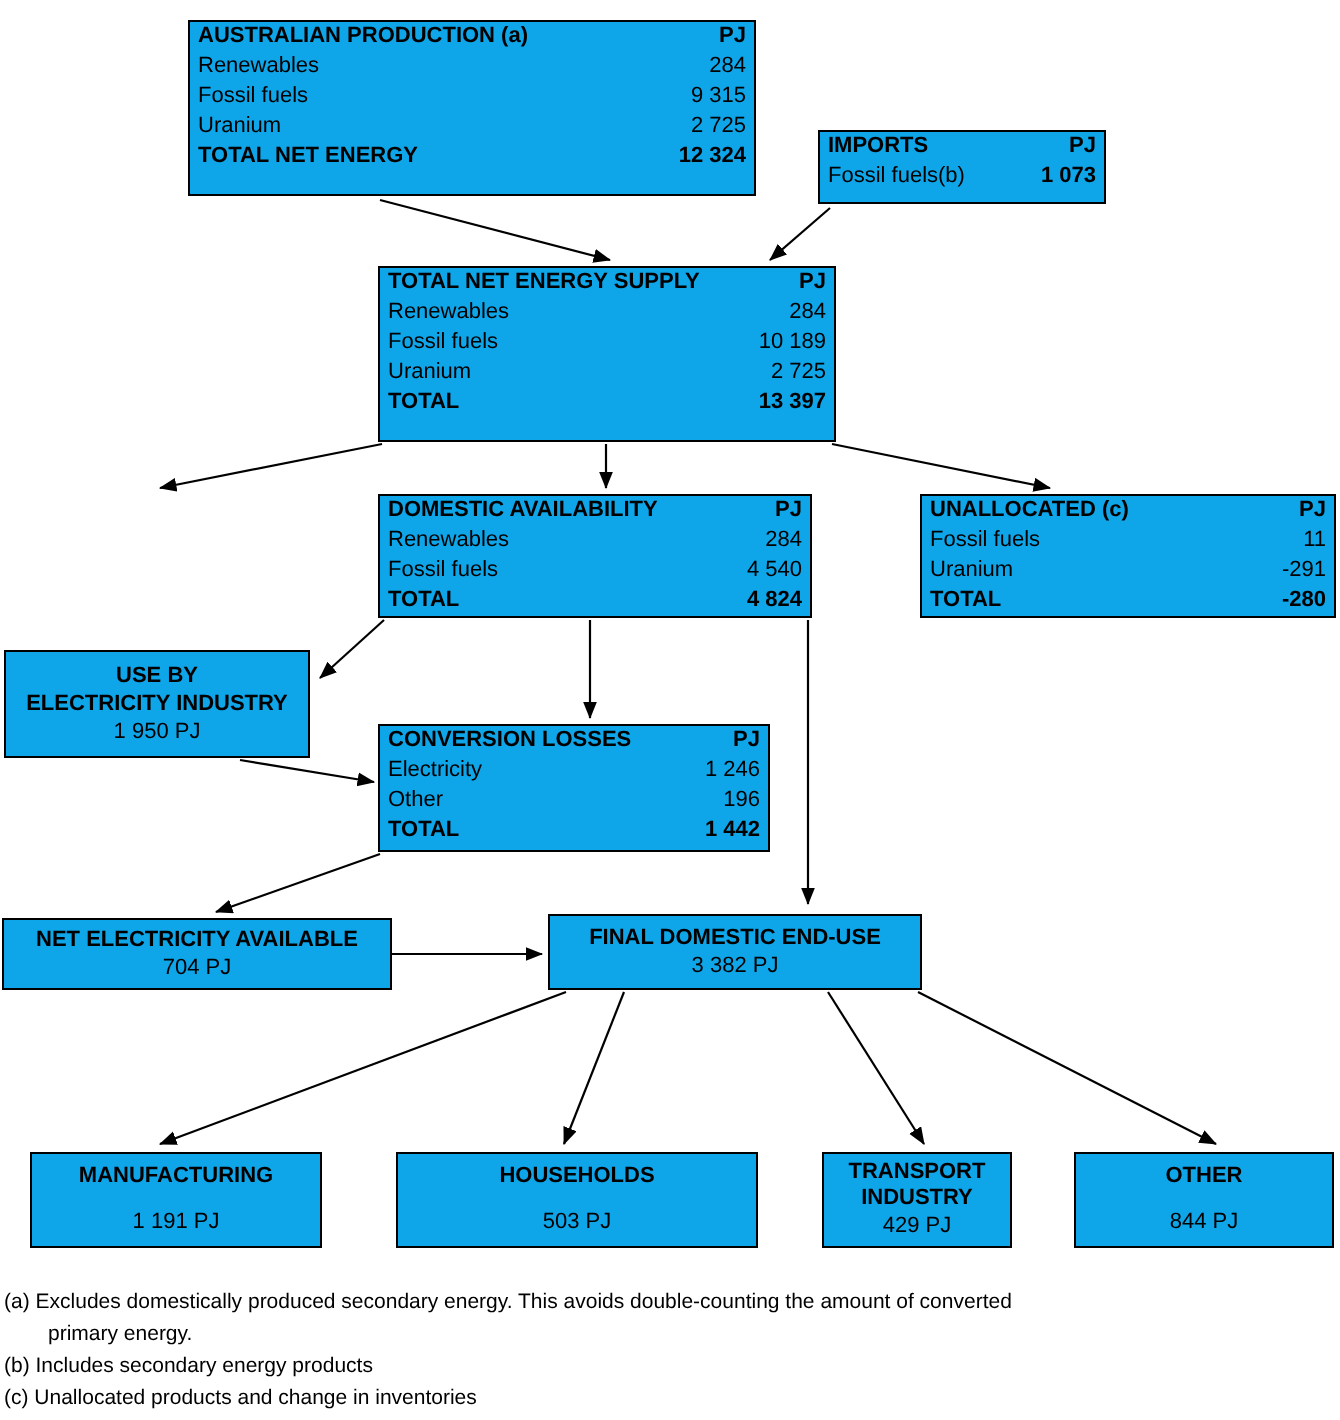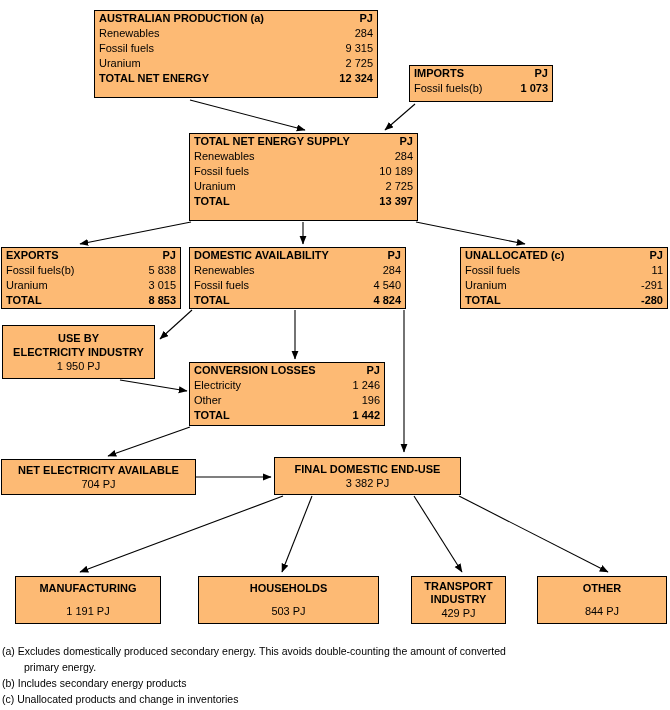--- a/index.html
+++ b/index.html
@@ -5,21 +5,21 @@
   html,body{margin:0;padding:0;background:#ffffff;}
   body{
     width:670px;height:710px;position:relative;overflow:hidden;
     font-family:"Liberation Sans","DejaVu Sans",sans-serif;
     color:#000;
   }
   #diagram{position:absolute;left:0;top:0;width:670px;height:710px;}
   svg.arrows{position:absolute;left:0;top:0;width:670px;height:710px;pointer-events:none;}
 
   .box{
-    position:absolute;border:1.6px solid #000;background:#fdba74;
+    position:absolute;border:1.6px solid #000;background:#0ea5e9;
     box-sizing:border-box;
   }
   .tbl{width:100%;border-collapse:collapse;table-layout:fixed;}
   .tbl td{
     font-size:11px;line-height:11px;padding:2px 4px 2px 4px;
     white-space:nowrap;vertical-align:middle;
   }
   .tbl td.lbl{text-align:left;}
   .tbl td.val{text-align:right;}
   .tbl tr.hdr td{font-weight:bold;}
@@ -160,42 +160,20 @@
         <td class="val">2 725</td>
       </tr>
       <tr class="tot">
         <td class="lbl">TOTAL</td>
         <td class="val">13 397</td>
       </tr>
     </tbody>
       </table>
   </div>
 
-  <div class="box" id="box-exports">
-    <table class="tbl">
-      <tbody>
-          <tr class="hdr">
-        <td class="lbl">EXPORTS</td>
-        <td class="val">PJ</td>
-      </tr>
-      <tr>
-        <td class="lbl">Fossil fuels(b)</td>
-        <td class="val">5 838</td>
-      </tr>
-      <tr>
-        <td class="lbl">Uranium</td>
-        <td class="val">3 015</td>
-      </tr>
-      <tr class="tot">
-        <td class="lbl">TOTAL</td>
-        <td class="val">8 853</td>
-      </tr>
-    </tbody>
-      </table>
-  </div>
 
   <div class="box" id="box-domestic">
     <table class="tbl">
       <tbody>
           <tr class="hdr">
         <td class="lbl">DOMESTIC AVAILABILITY</td>
         <td class="val">PJ</td>
       </tr>
       <tr>
         <td class="lbl">Renewables</td>

